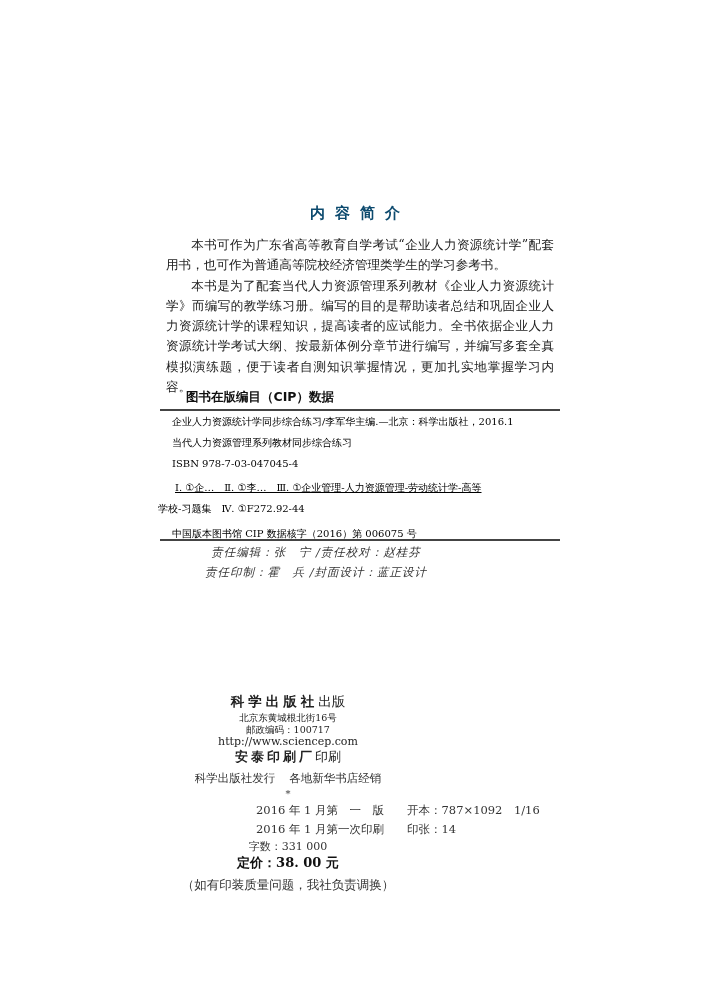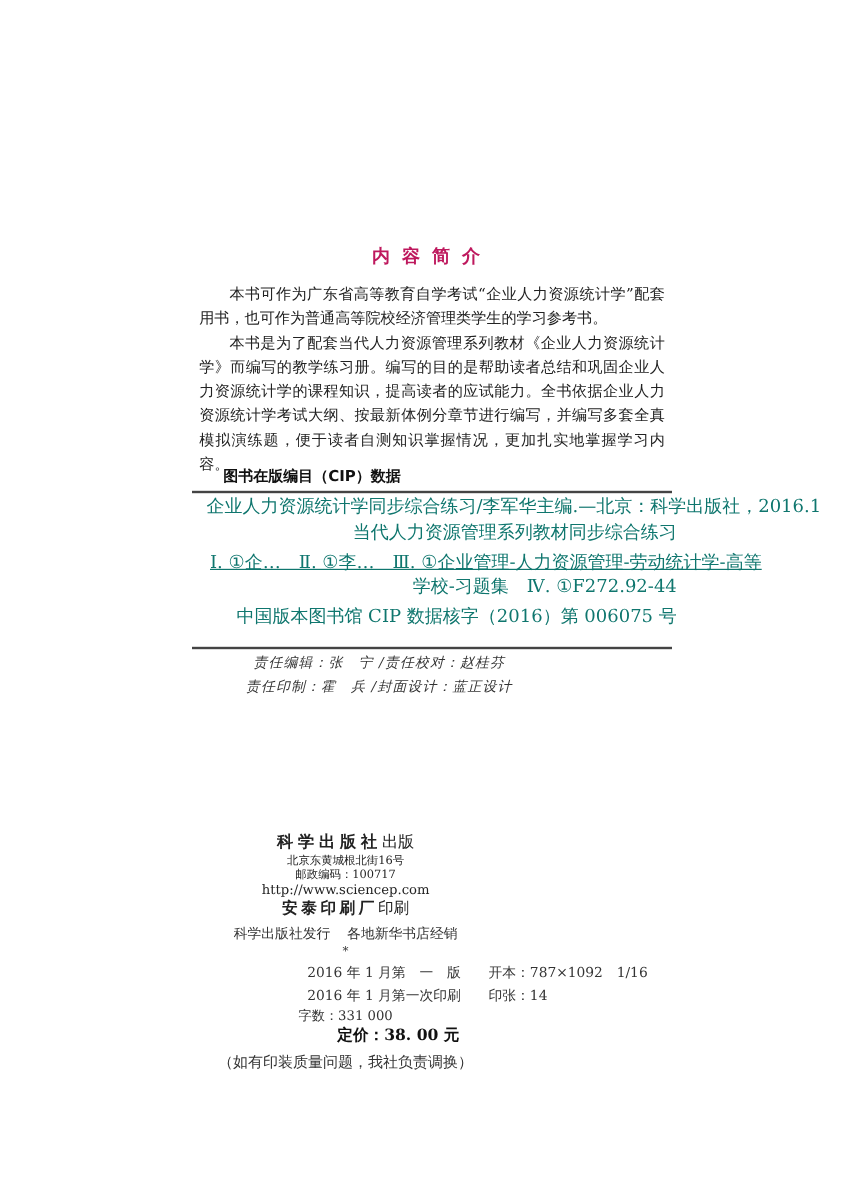--- a/index.html
+++ b/index.html
@@ -5,37 +5,37 @@
     html, body { margin: 0; padding: 0; background: #ffffff; }
     body {
       width: 720px; height: 1000px; position: relative; overflow: hidden;
       font-family: "DejaVu Serif", "Liberation Serif", serif;
       color: #1a1a1a;
     }
     .abs { position: absolute; }
     .title {
       left: 0; width: 720px; top: 204px; text-align: center;
       font-family: "DejaVu Sans", sans-serif; font-weight: bold;
-      font-size: 15px; letter-spacing: 10px; color: #be185d;
+      font-size: 15px; letter-spacing: 10px; color: #0c4a6e;
     }
     .summary {
       left: 166px; width: 388px; top: 235px;
       font-size: 12.6px; line-height: 20.3px; color: #222;
       text-align: justify;
     }
     .summary p { margin: 0; text-indent: 2em; }
     .cip-head {
       left: 170px; top: 389px;
       font-family: "DejaVu Sans", sans-serif; font-weight: bold;
       font-size: 12.5px; color: #111; padding-left: 16px;
     }
     .rule { left: 160px; width: 400px; height: 1.5px; background: #444; }
     .cip-body {
       left: 172px; width: 392px; top: 412px;
-      font-size: 15px; line-height: 20.8px; color: #0f766e; text-align: right;
+      font-size: 10px; line-height: 20.8px; color: #000000;
     }
     .cip-body .line { white-space: nowrap; }
     .cip-body .cls1 { margin-top: 4px; padding-left: 3px; text-decoration: underline; }
     .cip-body .cls2 { margin-left: -14px; }
     .cip-body .cipno { margin-top: 4px; }
     .credits {
       left: 0; width: 632px; top: 542px; text-align: center;
       font-family: "DejaVu Serif", serif; font-style: italic;
       font-size: 11.5px; line-height: 20px; color: #333; letter-spacing: 1px;
     }
@@ -50,39 +50,40 @@
     .url { top: 735px; font-size: 11px; }
     .printer { top: 748px; font-size: 13px; font-weight: bold; letter-spacing: 3px; }
     .printer .tail { font-weight: normal; letter-spacing: 0; }
     .dist { top: 771px; font-size: 11.5px; color: #333; }
     .dist .gap { display: inline-block; width: 14px; }
     .star { top: 788px; font-size: 10px; color: #333; }
     .edition { left: 256px; font-size: 11.5px; color: #333; white-space: nowrap; }
     .ed1 { top: 803px; }
     .ed2 { top: 822px; }
     .words { top: 839px; font-size: 11px; color: #333; }
-    .price { top: 854px; font-size: 13px; font-weight: bold; color: #111; padding-left: 44px; }
+    .price { top: 854px; font-size: 13px; font-weight: bold; color: #111; }
     .note { top: 877px; font-size: 12.5px; color: #333; }
   </style>
 </head>
 <body>
 
 <div class="abs title">内容简介</div>
 
 <div class="abs summary">
   <p>本书可作为广东省高等教育自学考试“企业人力资源统计学”配套用书，也可作为普通高等院校经济管理类学生的学习参考书。</p>
   <p>本书是为了配套当代人力资源管理系列教材《企业人力资源统计学》而编写的教学练习册。编写的目的是帮助读者总结和巩固企业人力资源统计学的课程知识，提高读者的应试能力。全书依据企业人力资源统计学考试大纲、按最新体例分章节进行编写，并编写多套全真模拟演练题，便于读者自测知识掌握情况，更加扎实地掌握学习内容。</p>
 </div>
 
 <div class="abs cip-head">图书在版编目（CIP）数据</div>
 <div class="abs rule" style="top:409px"></div>
 
 <div class="abs cip-body">
   <div class="line">企业人力资源统计学同步综合练习/李军华主编.—北京：科学出版社，2016.1</div>
   <div class="line">当代人力资源管理系列教材同步综合练习</div>
+  <div class="line">ISBN 978-7-03-047045-4</div>
   <div class="line cls1">Ⅰ. ①企…　Ⅱ. ①李…　Ⅲ. ①企业管理-人力资源管理-劳动统计学-高等</div>
   <div class="line cls2">学校-习题集　Ⅳ. ①F272.92-44</div>
   <div class="line cipno">中国版本图书馆 CIP 数据核字（2016）第 006075 号</div>
 </div>
 <div class="abs rule" style="top:539px"></div>
 
 <div class="abs credits">
   <div>责任编辑：张　宁 /责任校对：赵桂芬</div>
   <div>责任印制：霍　兵 /封面设计：蓝正设计</div>
 </div>

